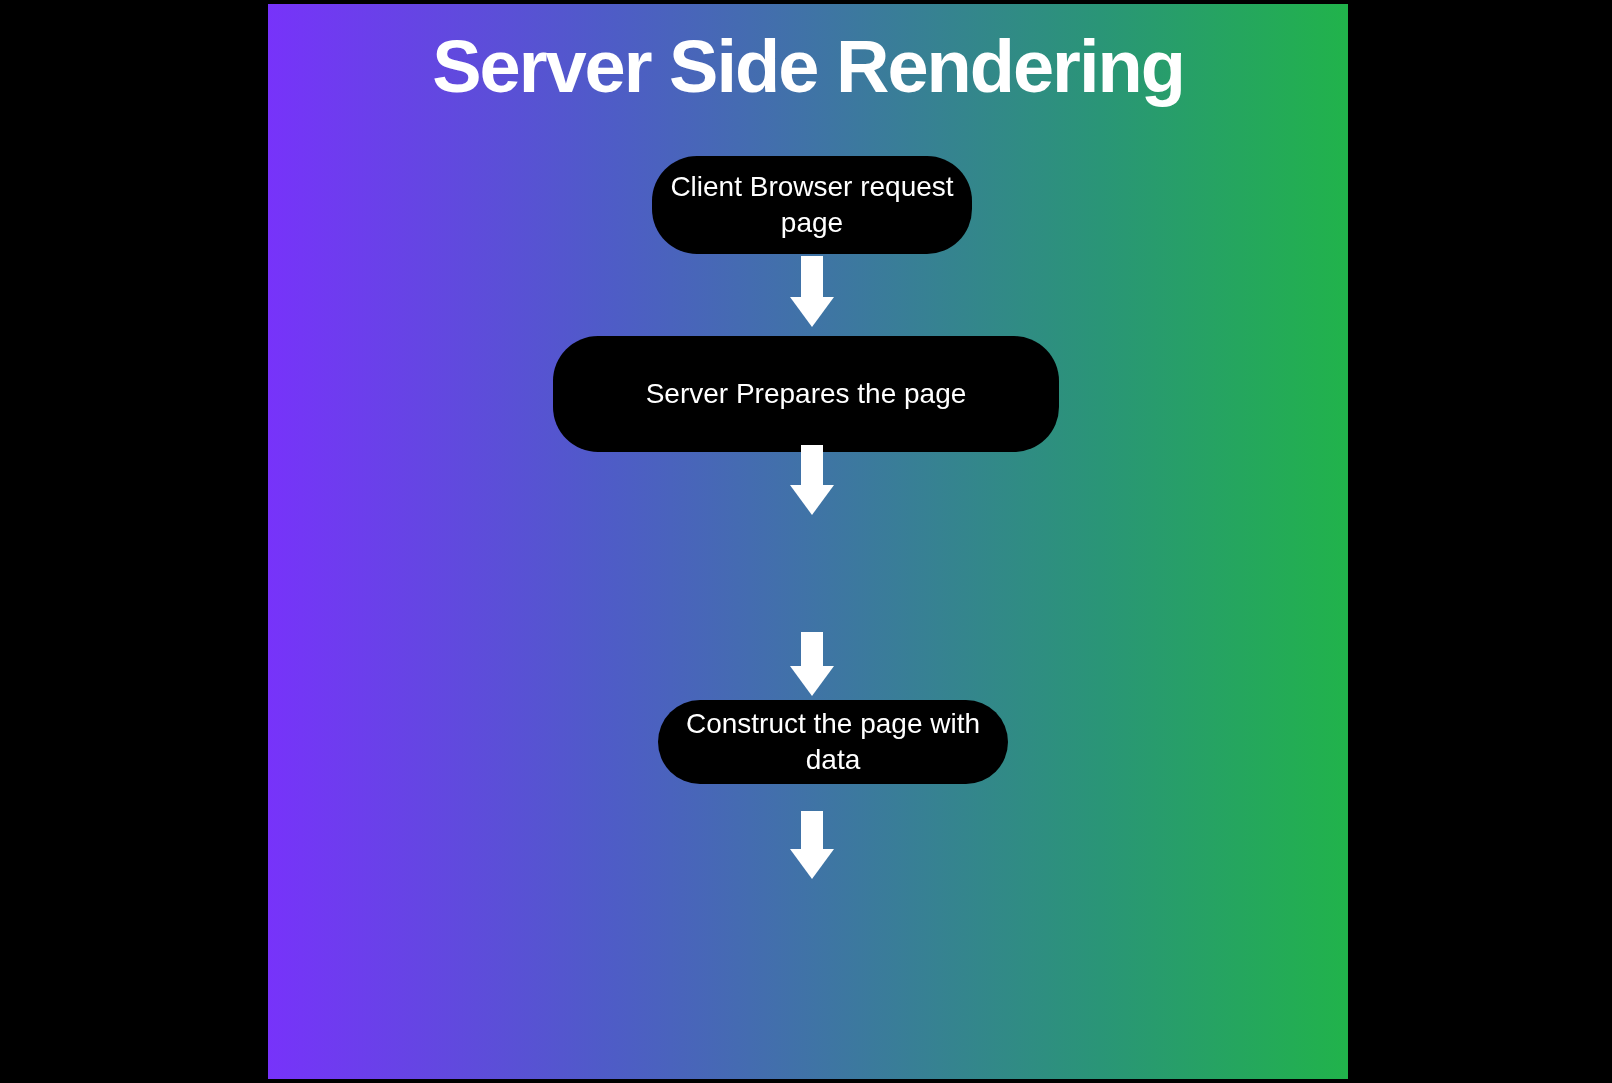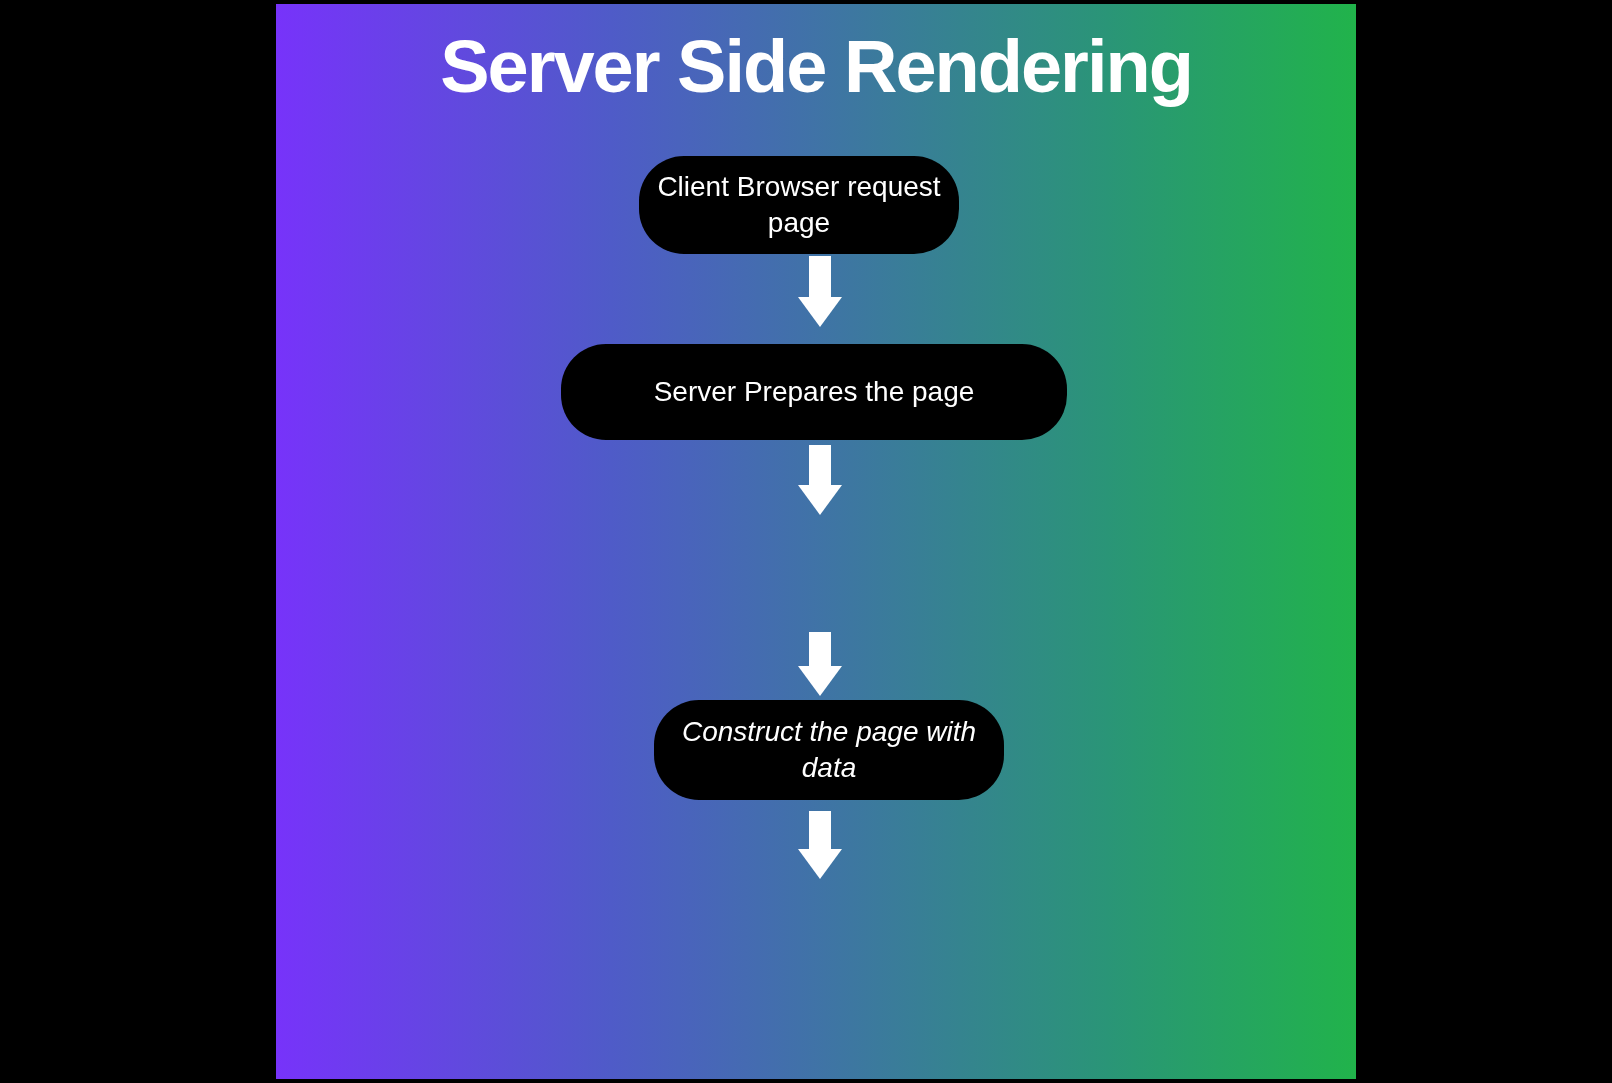--- a/index.html
+++ b/index.html
@@ -21,21 +21,20 @@
     position: absolute;
     left: 268px;
     top: 4px;
     width: 1080px;
     height: 1075px;
     background: linear-gradient(90deg,
       var(--grad-start, #7733fa) 0%,
       var(--grad-mid1, #4f5bc8) 31%,
       var(--grad-mid2, #2a9577) 77%,
       var(--grad-end, #21b34b) 100%);
-    margin-left: 8px;
   }
   .title {
     position: absolute;
     top: 22px;
     left: 0;
     width: 100%;
     margin: 0;
     text-align: center;
     color: var(--text-color, #ffffff);
     font-size: 74px;
@@ -51,24 +50,24 @@
     display: flex;
     align-items: center;
     justify-content: center;
     text-align: center;
     font-size: 28px;
     line-height: 36px;
     font-weight: 400;
     padding: 0 18px;
     box-sizing: border-box;
   }
-  .node-1 { left: 363px; top: 152px; width: 320px; height: 98px; }
-  .node-2 { left: 285px; top: 340px; width: 506px; height: 96px; }
+  .node-1 { left: 384px; top: 152px; width: 320px; height: 98px; }
+  .node-2 { left: 285px; top: 332px; width: 506px; height: 116px; }
   .node-3 { left: 260px; top: 525px; width: 586px; height: 101px; }
-  .node-4 { left: 378px; top: 696px; width: 350px; height: 100px; font-style: italic; }
+  .node-4 { left: 390px; top: 696px; width: 350px; height: 84px; }
   .node-5 { left: 382px; top: 881px; width: 343px; height: 100px; }
   .arrow {
     position: absolute;
     left: 522px;            
     width: 44px;
     display: flex;
     flex-direction: column;
     align-items: center;
   }
   .arrow .shaft {

